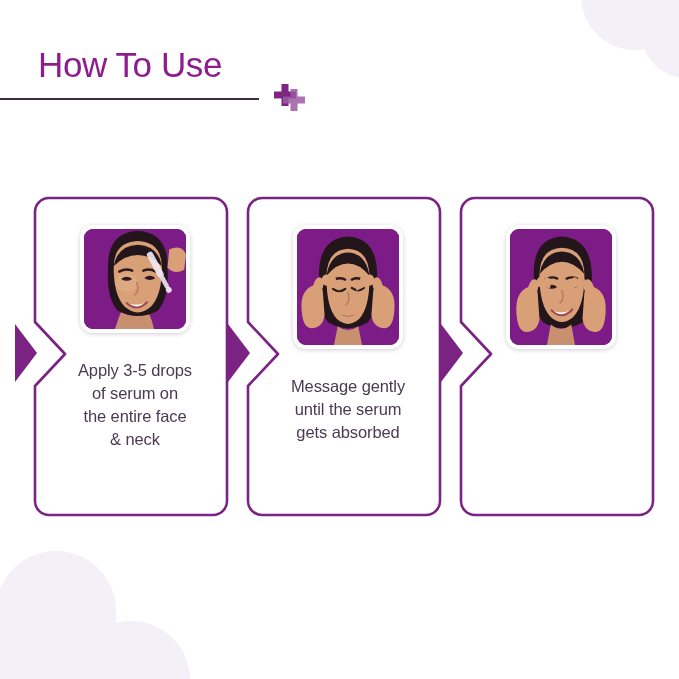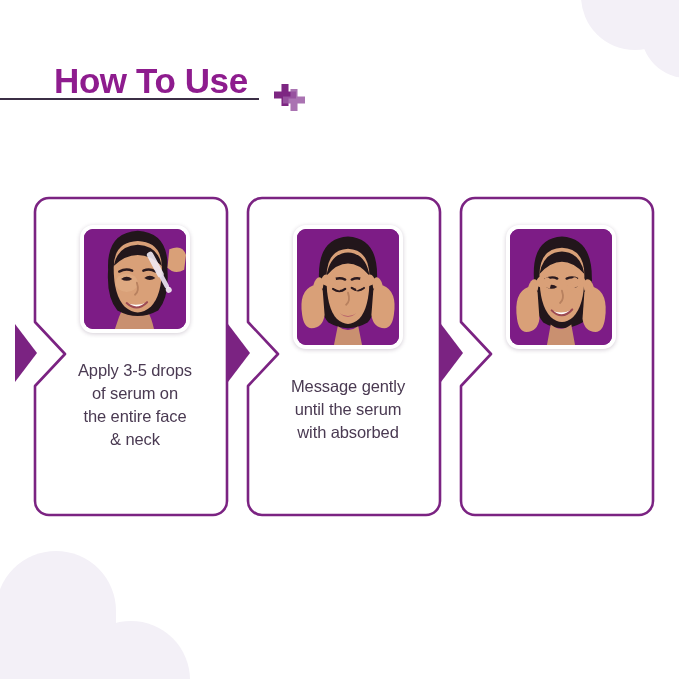--- a/index.html
+++ b/index.html
@@ -42,24 +42,24 @@
 
   
   #header {
     position: absolute;
     left: 0;
     top: 44px;
     width: 679px;
     z-index: 3;
   }
   #page-title {
-    margin: 16px;
+    margin: 0;
     padding: 0 0 0 38px;
     font-size: 35px;
-    font-weight: bold;
+    font-weight: normal;
     letter-spacing: -0.4px;
     color: #8E1C8E;
     line-height: 42px;
     font-family: "Liberation Sans", sans-serif;
   }
   #title-rule {
     position: absolute;
     left: 0;
     top: 54px;
     width: 259px;
@@ -290,21 +290,21 @@
             <path d="M104 92 q4 -26 -12 -32 q-8 -3 -10 6 l-2 26 q2 14 14 14 q8 0 10 -14 Z" fill="#D9A078"></path>
             <path d="M92 60 q-3 -10 -8 -8 q-4 2 -2 12" fill="#D9A078"></path>
             <path d="M85 58 q-3 -11 -8 -9 q-4 2 -2 13" fill="#D9A078"></path>
             <path d="M78 58 q-3 -10 -8 -8 q-4 2 -1 12" fill="#D9A078"></path>
             <path d="M72 62 q-3 -8 -7 -6 q-3 2 -1 10" fill="#D9A078"></path>
           </g>
         </svg>
       </div>
       <div class="step-caption">Message gently
 until the serum
-with absorbed</div>
+gets absorbed</div>
     </div>
   </div>
 
   <div class="step step-3">
     <svg class="card-outline" viewBox="0 0 196 321">
       <path d="M 16 2 H 180 A 14 14 0 0 1 194 16 V 305 A 14 14 0 0 1 180 319 H 16 A 14 14 0 0 1 2 305 V 190 L 32 158 L 2 126 V 16 A 14 14 0 0 1 16 2 Z" fill="#ffffff" stroke="#7B2382" stroke-width="2.6" stroke-linejoin="round"></path>
     </svg>
     <svg class="step-arrow" viewBox="0 0 26 62">
       <path d="M 2 2 L 24 31 L 2 60 Z" fill="#7B2382"></path>
     </svg>

